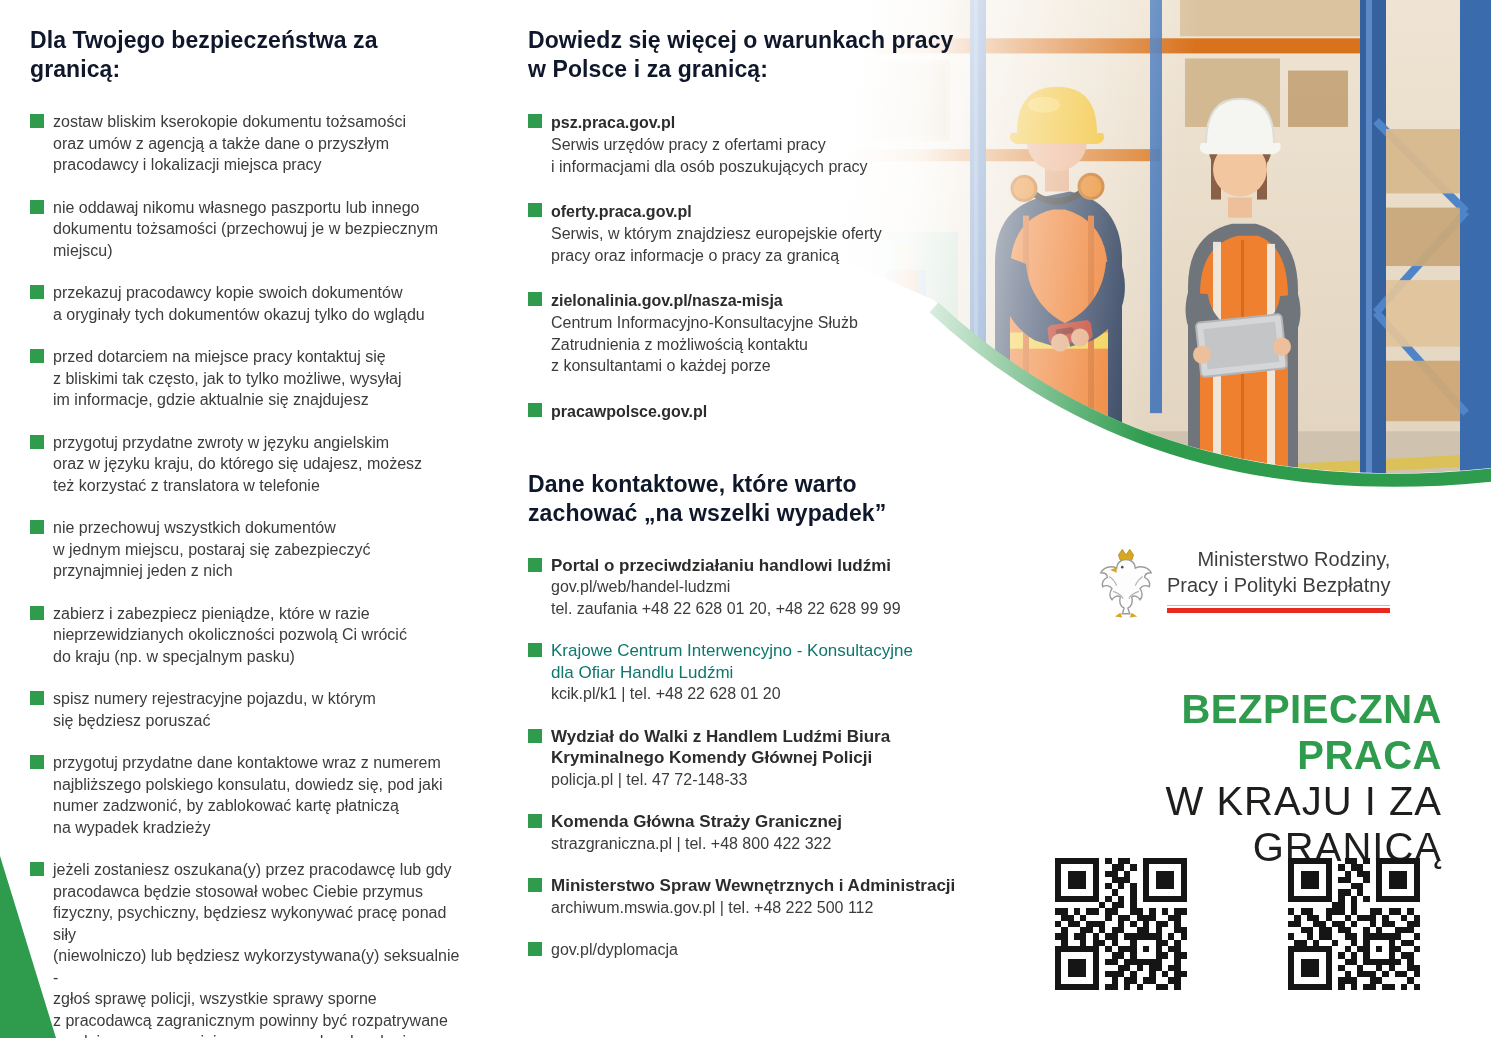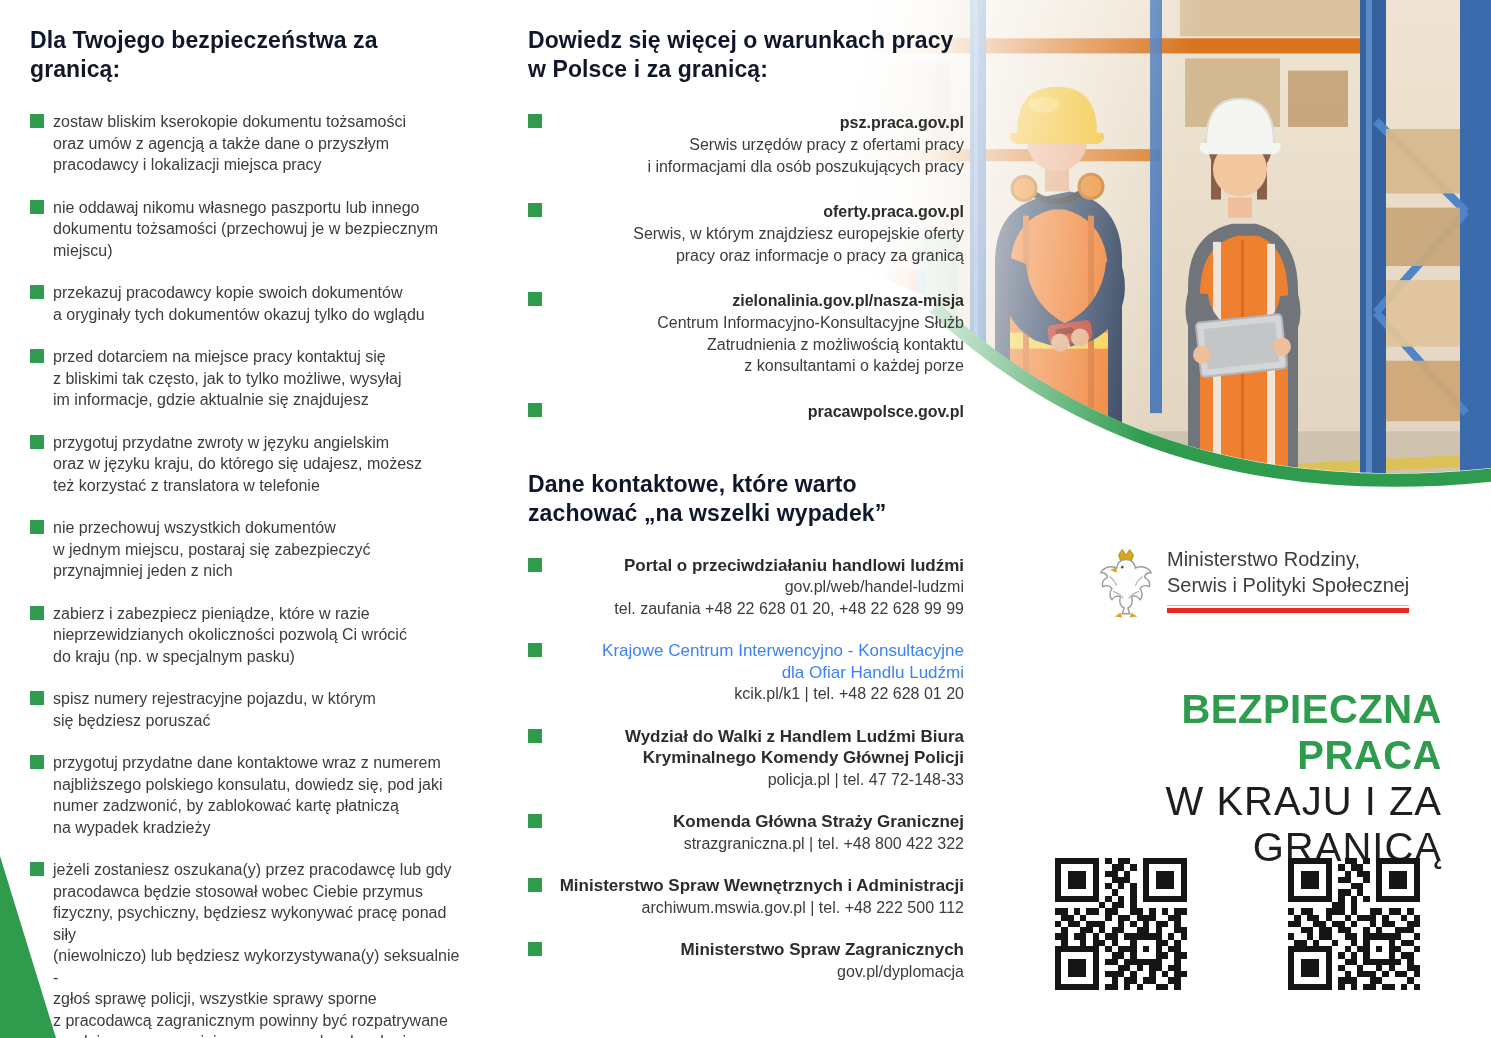--- a/index.html
+++ b/index.html
@@ -19,44 +19,44 @@
   h2.sec-2{margin-top:47px;max-width:372px;}
   ul.blist{list-style:none;margin:0;padding:0;}
   ul.blist li{
     position:relative;padding-left:23px;margin-bottom:21px;
     font-size:16px;line-height:21.5px;
   }
   .sq{
     position:absolute;left:0;top:3px;width:14px;height:14px;background:#2e9b4d;
   }
   .pre{white-space:pre-line;}
-  .link-item,.contact-item{position:relative;padding-left:23px;margin-bottom:23px;text-align:right;}
+  .link-item,.contact-item{position:relative;padding-left:23px;margin-bottom:23px;}
   .link-title{font-weight:700;color:#2c2c2b;font-size:16px;line-height:23px;display:block;}
   .link-desc{font-size:16px;line-height:21.5px;display:block;}
   .contact-item{margin-bottom:21px;}
   .contact-title{font-weight:700;color:#2c2c2b;font-size:17px;line-height:21.5px;display:block;}
-  .contact-item.regular .contact-title{font-weight:400;color:#3b82f6;}
+  .contact-item.regular .contact-title{font-weight:400;color:#0f766e;}
   .contact-lines{font-size:16px;line-height:21.5px;display:block;}
   
   .photo{position:absolute;left:820px;top:0;width:671px;height:524px;overflow:hidden;}
   .photo svg.art{position:absolute;left:0;top:0;width:100%;height:100%;}
   .photo-fade{
     position:absolute;inset:0;
     background:linear-gradient(97deg,#ffffff 6%,rgba(255,255,255,.93) 16%,rgba(255,255,255,.5) 32%,rgba(255,255,255,0) 52%);
   }
   
   .wedge{
     position:absolute;left:0;top:856px;width:56px;height:182px;background:#2e9b4d;
     clip-path:polygon(0 0,100% 100%,0 100%);
   }
   
   .logo{position:absolute;left:1098px;top:546px;display:flex;align-items:flex-start;}
   .logo .eagle{width:56px;height:74px;flex:0 0 auto;}
   .logo-text{margin-left:13px;}
-  .logo-text .lt{font-size:20px;line-height:26px;color:#3d3d3c;}
+  .logo-text .lt{font-size:20px;line-height:26px;color:#3d3d3c;text-align:right;}
   .logo-rule{border-top:1px solid #bdbdbd;margin-top:7px;}
   .logo-redbar{height:5px;background:#e62b1e;margin-top:2px;}
   
   .big-title{position:absolute;left:1028px;top:686px;width:414px;text-align:right;}
   .big-title .t1{font-size:40px;line-height:46px;font-weight:700;color:#2e9b4d;letter-spacing:.5px;}
   .big-title .t2{font-size:40px;line-height:46px;font-weight:400;color:#1e1e1c;letter-spacing:1px;}
   
   .qr{position:absolute;top:858px;width:132px;height:132px;}
   .qr-1{left:1055px;}
   .qr-2{left:1288px;}
@@ -274,38 +274,37 @@
       <span class="contact-title pre">Komenda Główna Straży Granicznej</span>
       <span class="contact-lines pre">strazgraniczna.pl | tel. +48 800 422 322</span>
     </div>
     <div class="contact-item">
       <span class="sq"></span>
       <span class="contact-title pre">Ministerstwo Spraw Wewnętrznych i Administracji</span>
       <span class="contact-lines pre">archiwum.mswia.gov.pl | tel. +48 222 500 112</span>
     </div>
     <div class="contact-item">
       <span class="sq"></span>
-      <span class="contact-title pre">Ministerstwo Spraw Zagranicznych</span>
       <span class="contact-lines pre">gov.pl/dyplomacja</span>
     </div>
   </section>
 
   <div class="logo">
     <svg class="eagle" viewBox="0 0 60 74">
       <path d="M22,7 L26,1 L30,7 L34,1 L38,7 L36,13 L24,13 Z" fill="#d6a722" stroke="#b98e14" stroke-width="1"></path>
       <path d="M30,12 C24,12 20,16 20,21 C14,18 6,20 3,26 C8,26 10,28 10,31 C6,33 4,37 5,41 C9,39 13,40 15,43 C12,47 12,52 15,55 C17,51 21,50 24,52 C22,57 24,62 28,64 L26,70 L34,70 L32,64 C36,62 38,57 36,52 C39,50 43,51 45,55 C48,52 48,47 45,43 C47,40 51,39 55,41 C56,37 54,33 50,31 C50,28 52,26 57,26 C54,20 46,18 40,21 C40,16 36,12 30,12 Z" fill="#fdfdfd" stroke="#9b9b9b" stroke-width="1.5"></path>
       <path d="M20,20 L13,23 L20,26 Z" fill="#d6a722"></path>
       <circle cx="26" cy="20" r="1.4" fill="#555"></circle>
       <path d="M12,30 Q18,34 20,40 M48,30 Q42,34 40,40 M16,46 Q24,48 27,54 M44,46 Q36,48 33,54" fill="none" stroke="#b5b5b5" stroke-width="1.2"></path>
       <path d="M24,69 l-6,4 l8,1 Z" fill="#d6a722"></path>
       <path d="M36,69 l6,4 l-8,1 Z" fill="#d6a722"></path>
     </svg>
     <div class="logo-text">
       <div class="lt">Ministerstwo Rodziny,</div>
-      <div class="lt">Serwis i Polityki Społecznej</div>
+      <div class="lt">Pracy i Polityki Bezpłatny</div>
       <div class="logo-rule"></div>
       <div class="logo-redbar"></div>
     </div>
   </div>
 
   <div class="big-title">
     <div class="t1">BEZPIECZNA PRACA</div>
     <div class="t2">W KRAJU I ZA GRANICĄ</div>
   </div>
 

